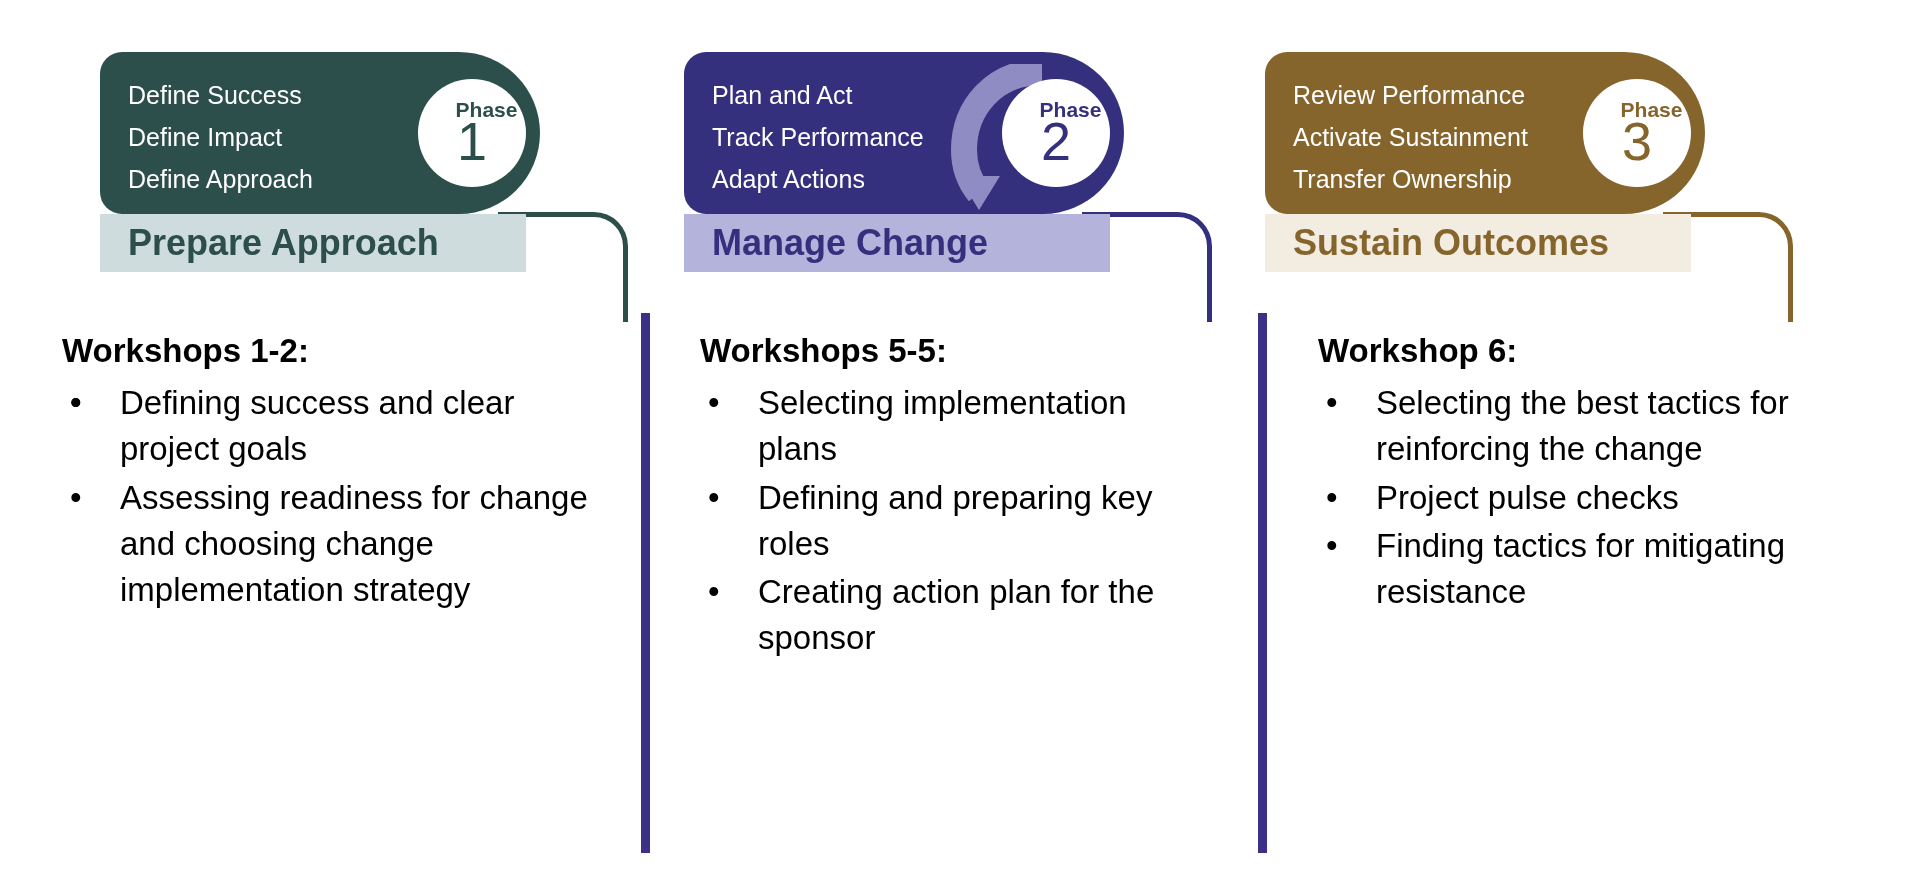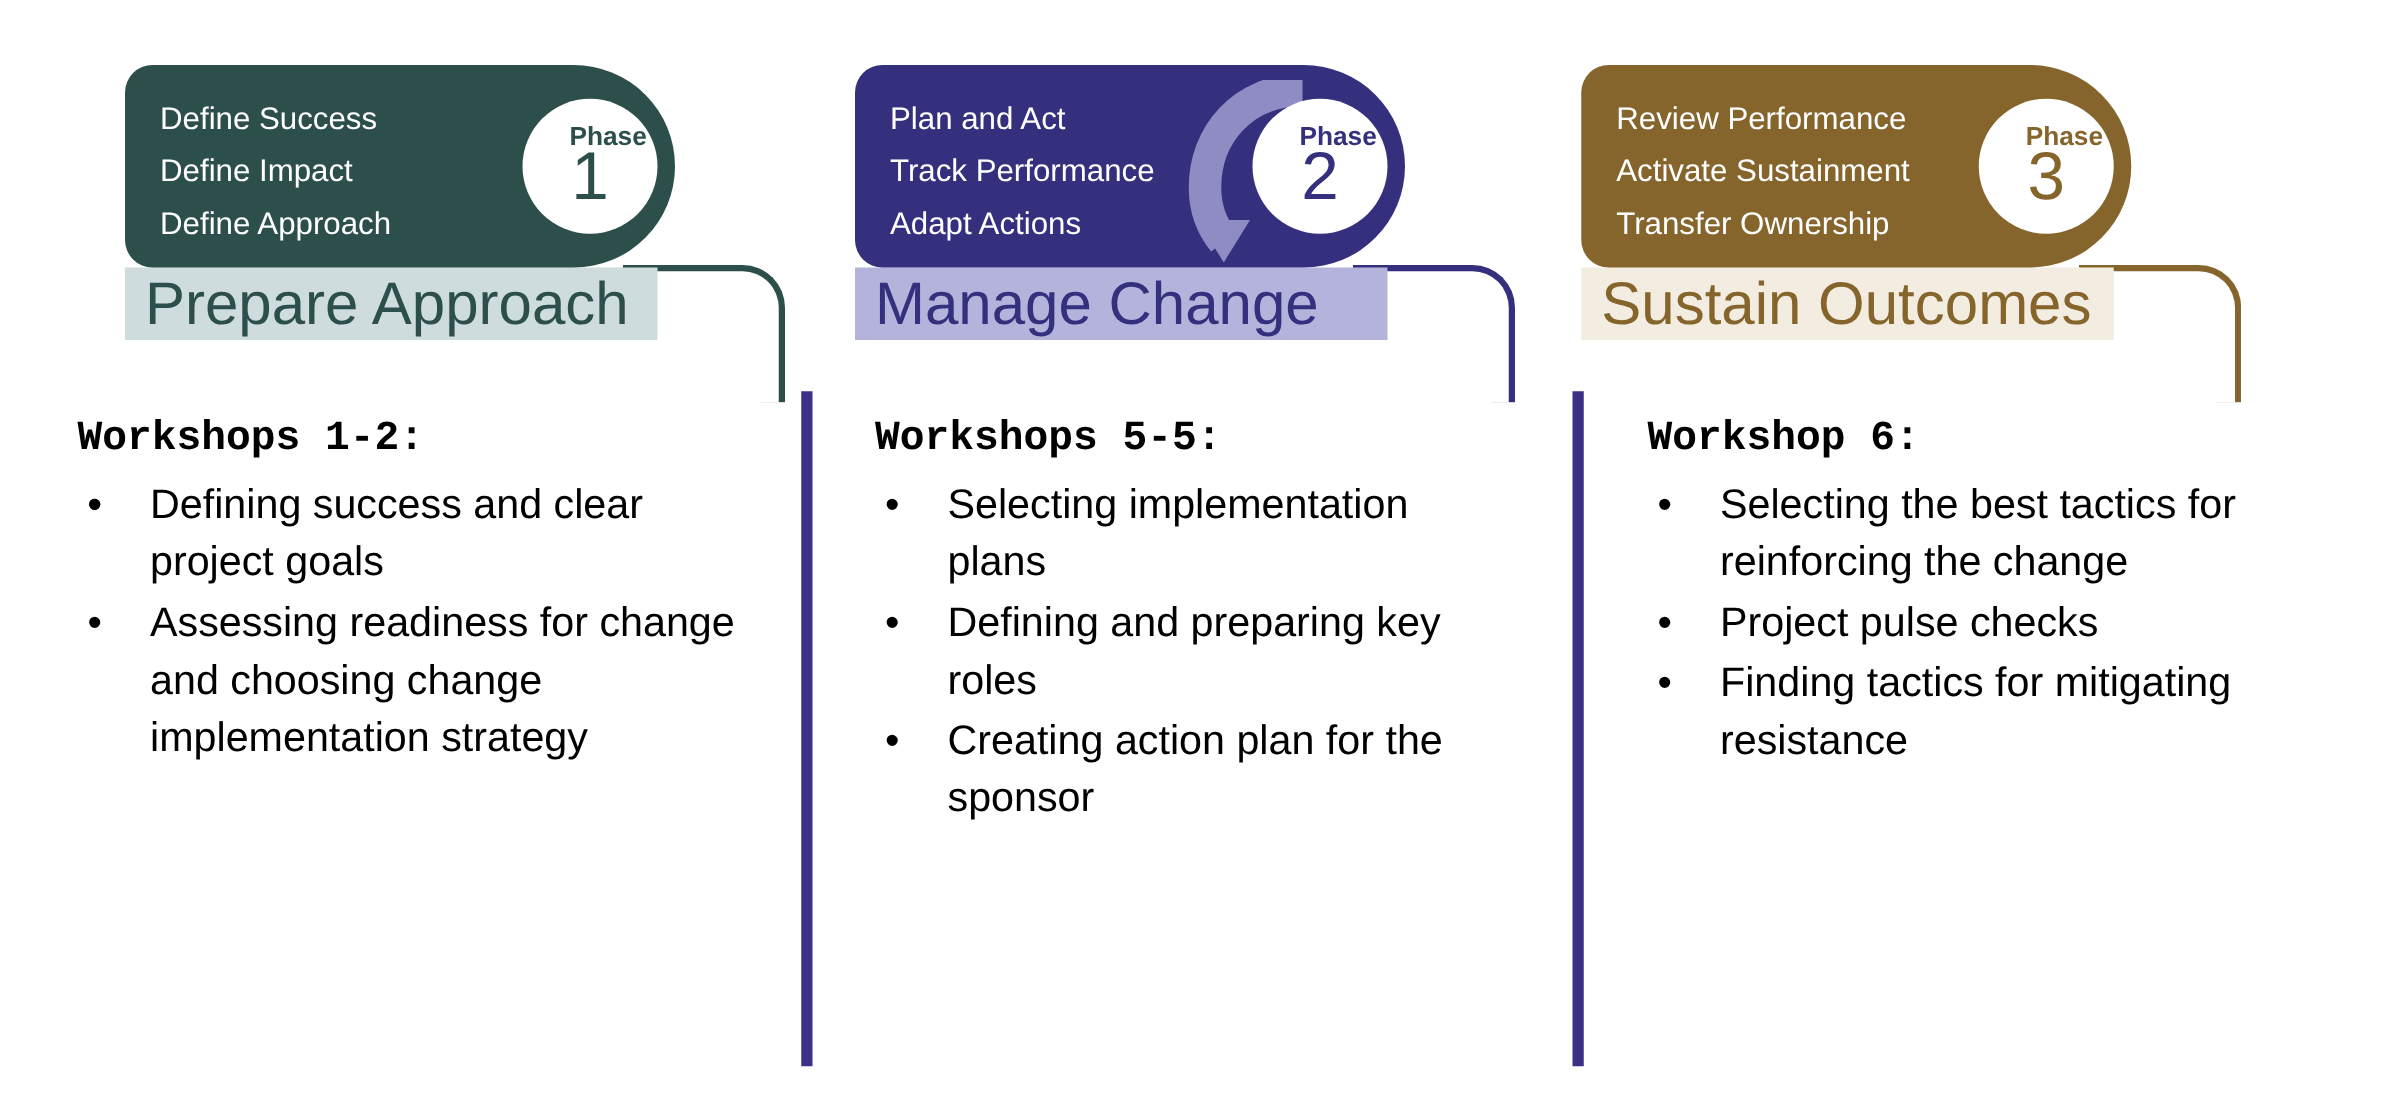--- a/index.html
+++ b/index.html
@@ -103,24 +103,24 @@
   .band{
     position:absolute;
     left:0; top:162px;
     width:426px; height:58px;
     background:var(--band);
     z-index:2;
     display:flex;
     align-items:center;
   }
   .band-title{
-    font-size:48px;
-    font-weight:400;
+    font-size:36px;
+    font-weight:700;
     color:var(--accent);
-    padding-left:16px;
+    padding-left:28px;
     white-space:nowrap;
   }
 
   
   .divider{
     position:absolute;
     width:9px;
     background:#3b3186;
     top:313px;
     height:540px;
@@ -136,21 +136,20 @@
   .col.c1{ left:62px;  width:540px; }
   .col.c2{ left:700px; width:470px; }
   .col.c3{ left:1318px;width:570px; }
 
   .col-heading{
     font-size:33px;
     font-weight:700;
     color:#000000;
     margin:0 0 8px 0;
     line-height:1.28;
-    font-family:Liberation Mono, monospace;
   }
   ul.bullets{
     list-style:none;
     margin:0; padding:0;
   }
   ul.bullets li{
     position:relative;
     padding-left:58px;
     font-size:33px;
     line-height:1.40;

